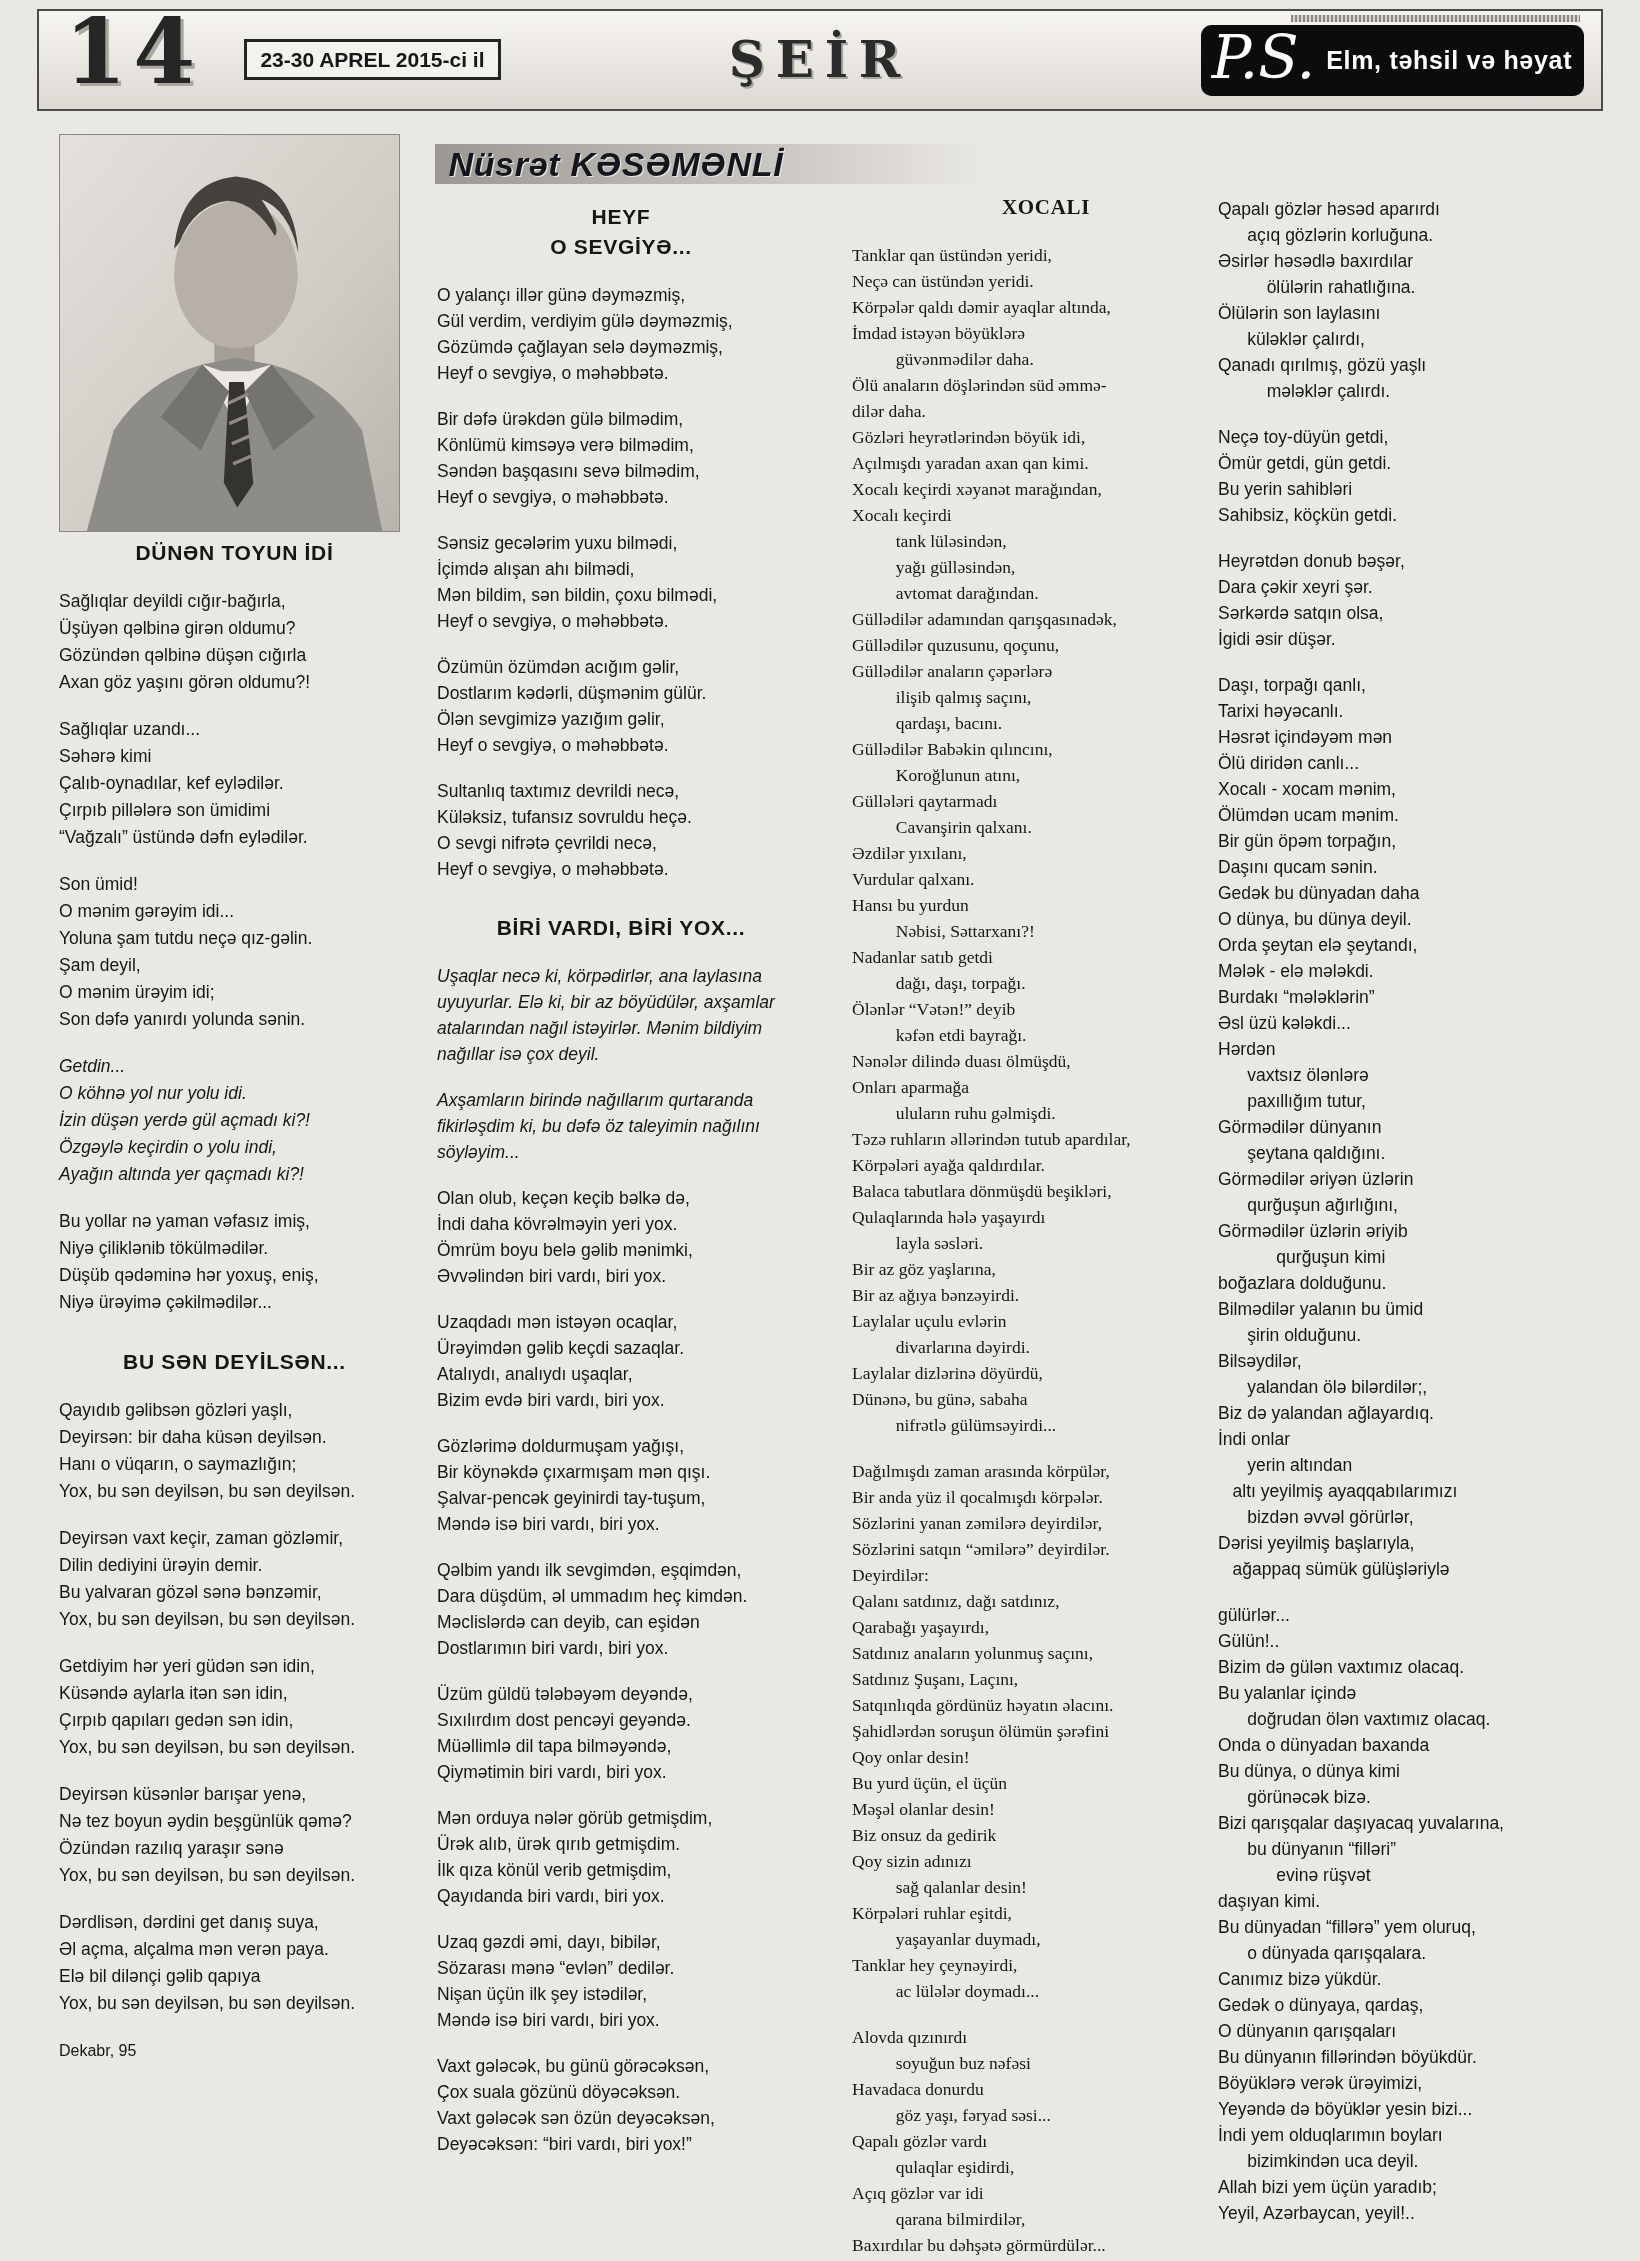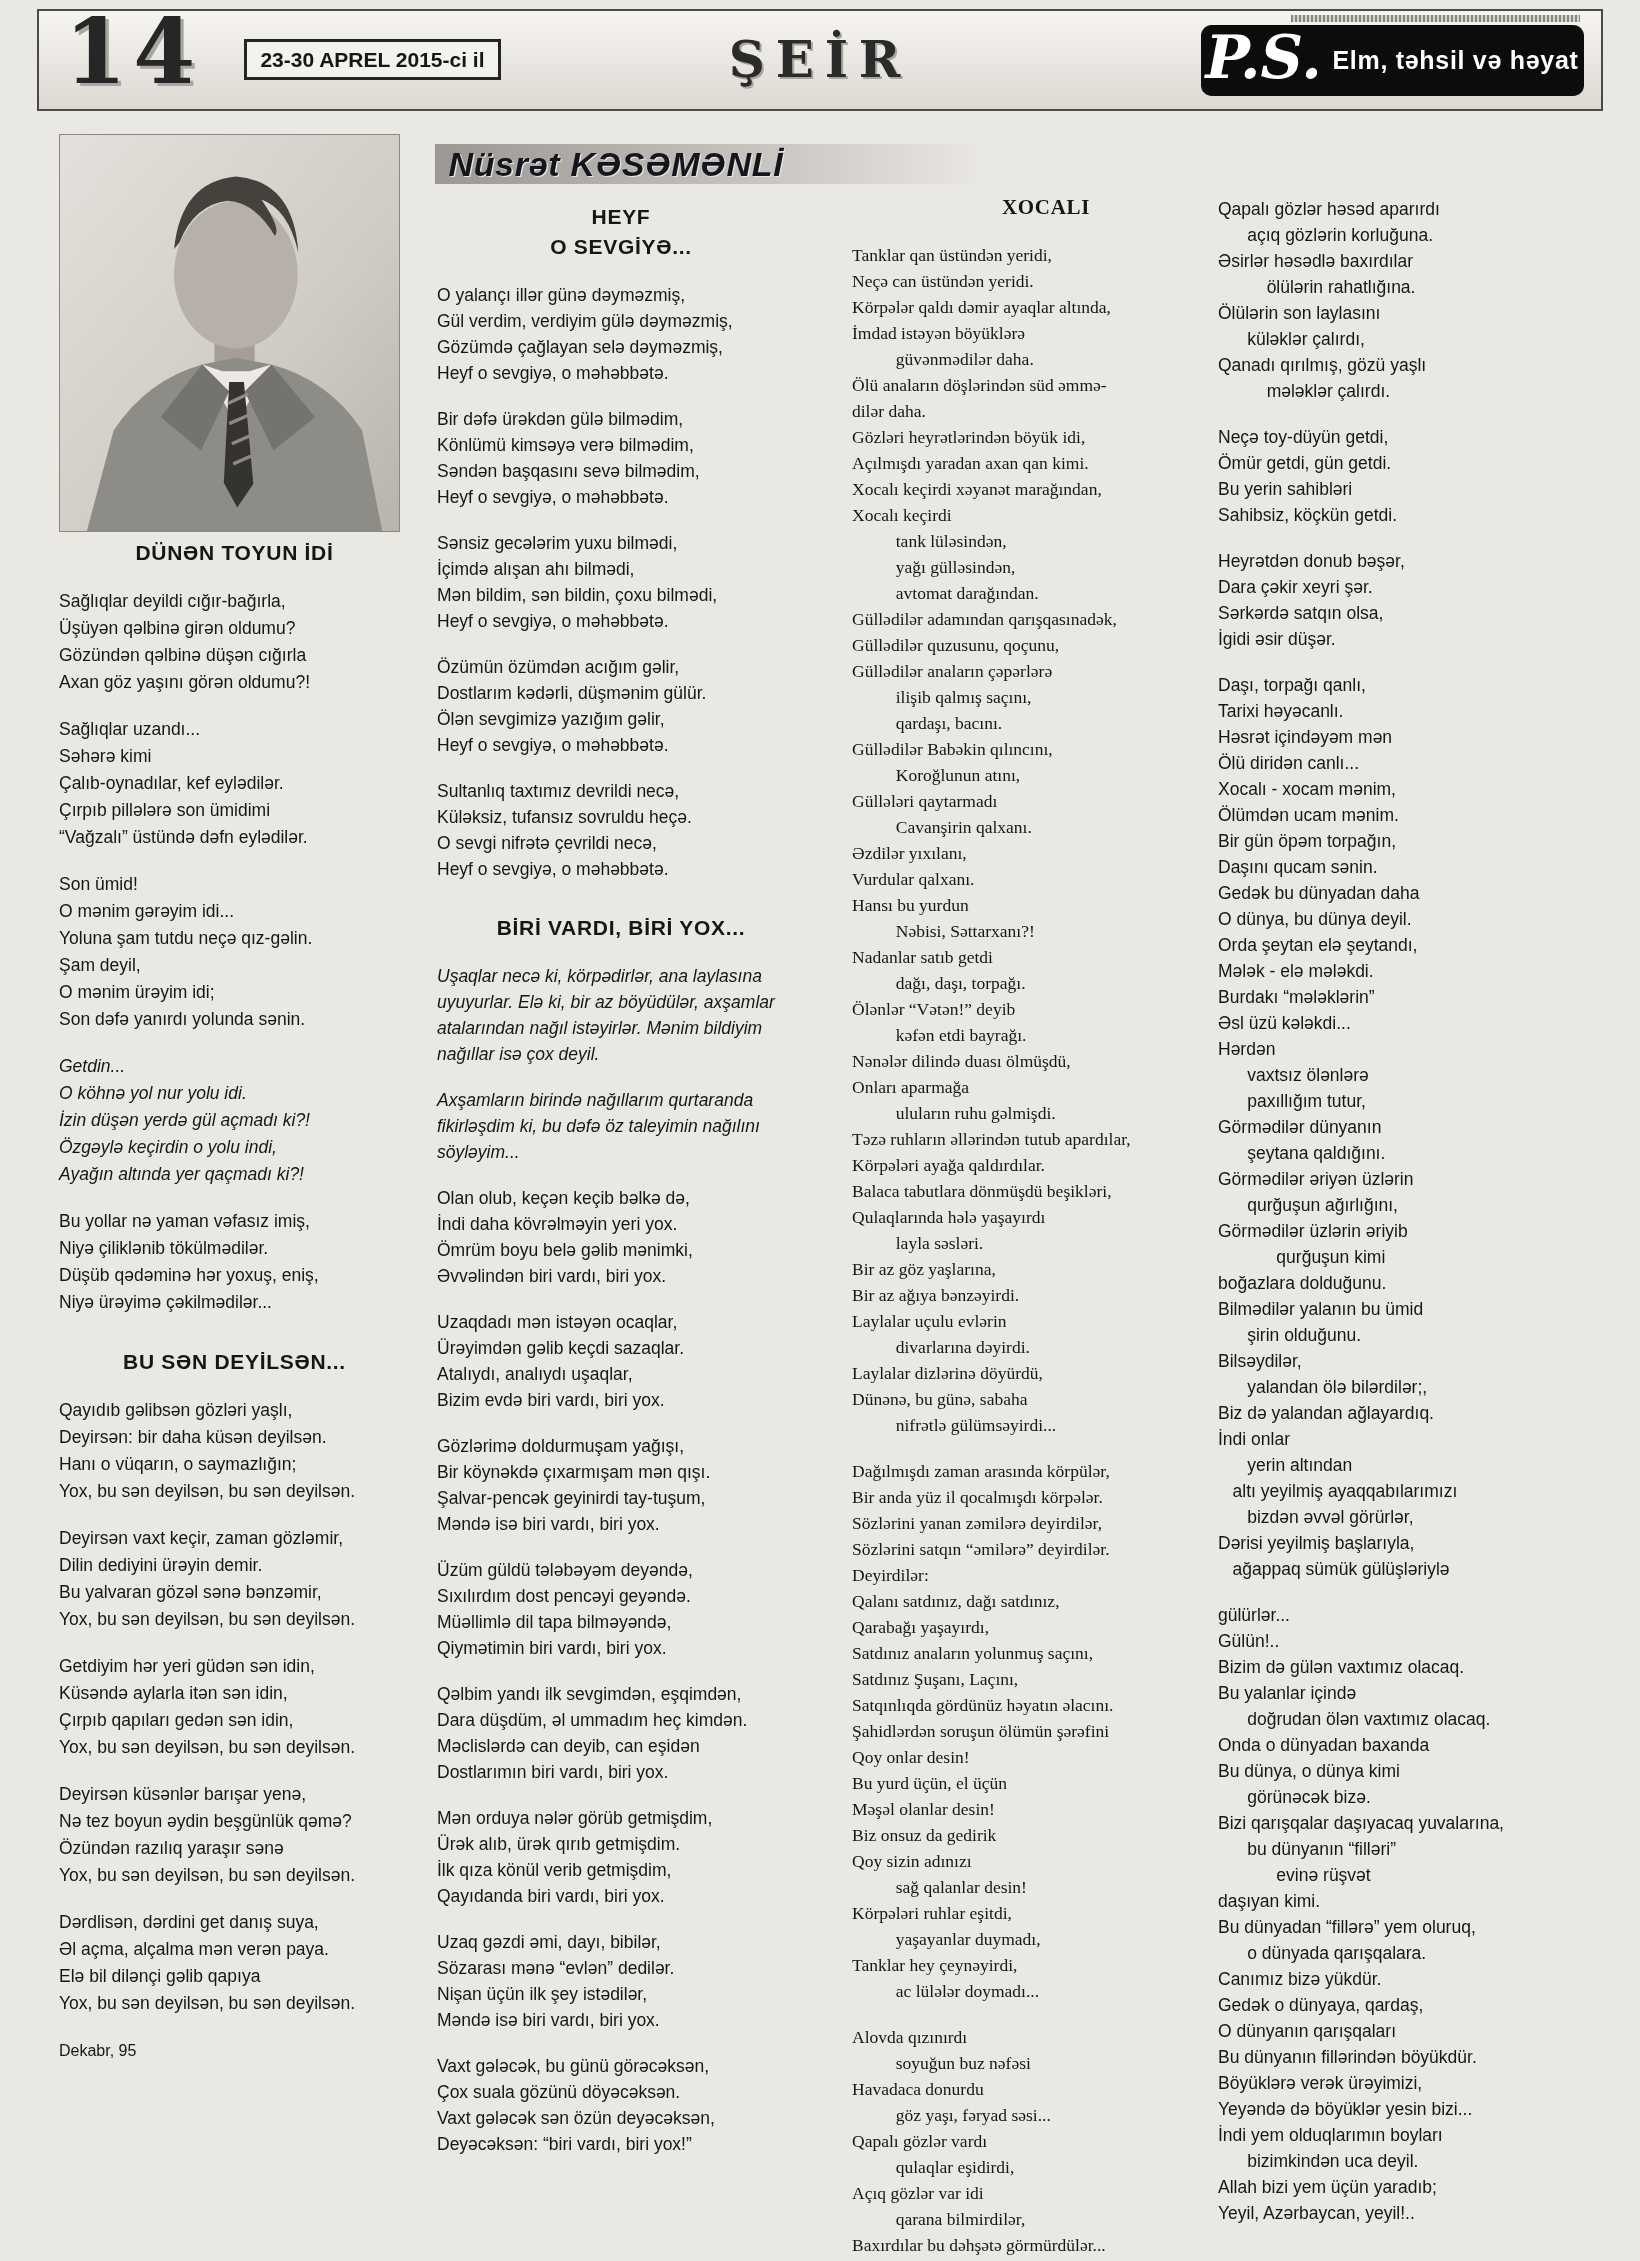--- a/index.html
+++ b/index.html
@@ -14,21 +14,21 @@
   .datebox { position:absolute; left:205px; top:28px; border:3.4px solid #242424; padding:5.4px 13.4px;
              font-size:21px; font-weight:bold; background:#f4f2ee; white-space:nowrap; }
   .seir { position:absolute; left:50%; top:19px; transform:translateX(-50%);
           font-family:"DejaVu Serif", serif; font-size:50px; font-weight:bold; letter-spacing:10.8px;
           color:#2b2b2b; text-shadow:2px 2px 0 #a8a5a0; }
   .logo { position:absolute; right:17.5px; top:4px; width:383px; }
   .logo-strip { height:6.7px; margin:0 4px 3.4px auto; width:289px;
                 background:repeating-linear-gradient(90deg,#8a8782 0 2px,#d8d5d0 2px 4px); }
   .logo-box { background:#0c0c0c; border-radius:10.8px; height:71px; display:flex; align-items:center;
               justify-content:center; gap:10.8px; }
-  .logo-ps { color:#ffffff; font-family:"DejaVu Serif", serif; font-style:italic; font-weight:bold;
+  .logo-ps { color:#ffffff; font-family:"DejaVu Serif", serif; font-style:italic; font-weight:normal;
              font-size:59px; line-height:1; transform:translateY(-2.7px); }
   .logo-tag { color:#ffffff; font-size:25px; font-weight:bold; letter-spacing:0.7px; }
 
   
   .photo { position:absolute; left:59px; top:134px; width:339px; height:396px; border:0.7px solid #8a8884;
            background:#cfccc7; }
   .photo svg { display:block; width:100%; height:100%; }
 
   
   .author-banner { position:absolute; left:435px; top:144px; width:551px; height:40px;
@@ -226,30 +226,30 @@
           <div class="line">Atalıydı, analıydı uşaqlar,</div>
           <div class="line">Bizim evdə biri vardı, biri yox.</div>
         </div>
         <div class="stanza">
           <div class="line">Gözlərimə doldurmuşam yağışı,</div>
           <div class="line">Bir köynəkdə çıxarmışam mən qışı.</div>
           <div class="line">Şalvar-pencək geyinirdi tay-tuşum,</div>
           <div class="line">Məndə isə biri vardı, biri yox.</div>
         </div>
         <div class="stanza">
+          <div class="line">Qəlbim yandı ilk sevgimdən, eşqimdən,</div>
+          <div class="line">Dara düşdüm, əl ummadım heç kimdən.</div>
+          <div class="line">Məclislərdə can deyib, can eşidən</div>
+          <div class="line">Dostlarımın biri vardı, biri yox.</div>
+        </div>
+        <div class="stanza">
           <div class="line">Üzüm güldü tələbəyəm deyəndə,</div>
           <div class="line">Sıxılırdım dost pencəyi geyəndə.</div>
           <div class="line">Müəllimlə dil tapa bilməyəndə,</div>
           <div class="line">Qiymətimin biri vardı, biri yox.</div>
-        </div>
-        <div class="stanza">
-          <div class="line">Qəlbim yandı ilk sevgimdən, eşqimdən,</div>
-          <div class="line">Dara düşdüm, əl ummadım heç kimdən.</div>
-          <div class="line">Məclislərdə can deyib, can eşidən</div>
-          <div class="line">Dostlarımın biri vardı, biri yox.</div>
         </div>
         <div class="stanza">
           <div class="line">Mən orduya nələr görüb getmişdim,</div>
           <div class="line">Ürək alıb, ürək qırıb getmişdim.</div>
           <div class="line">İlk qıza könül verib getmişdim,</div>
           <div class="line">Qayıdanda biri vardı, biri yox.</div>
         </div>
         <div class="stanza">
           <div class="line">Uzaq gəzdi əmi, dayı, bibilər,</div>
           <div class="line">Sözarası mənə “evlən” dedilər.</div>

